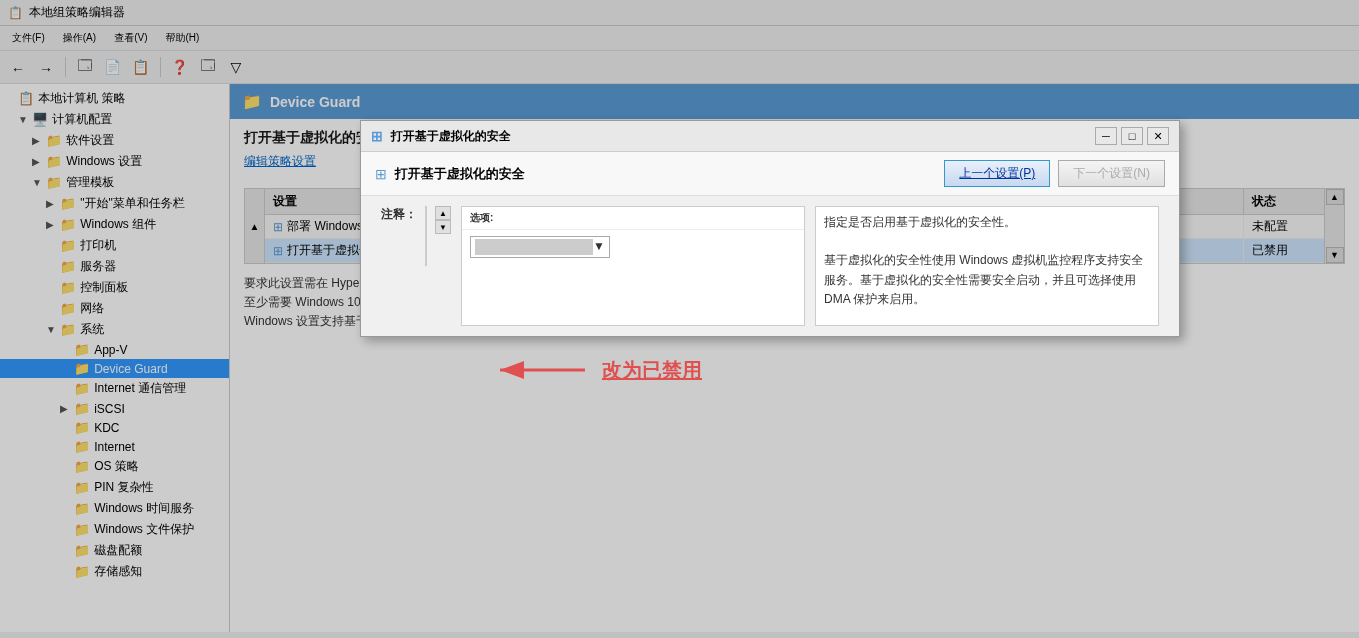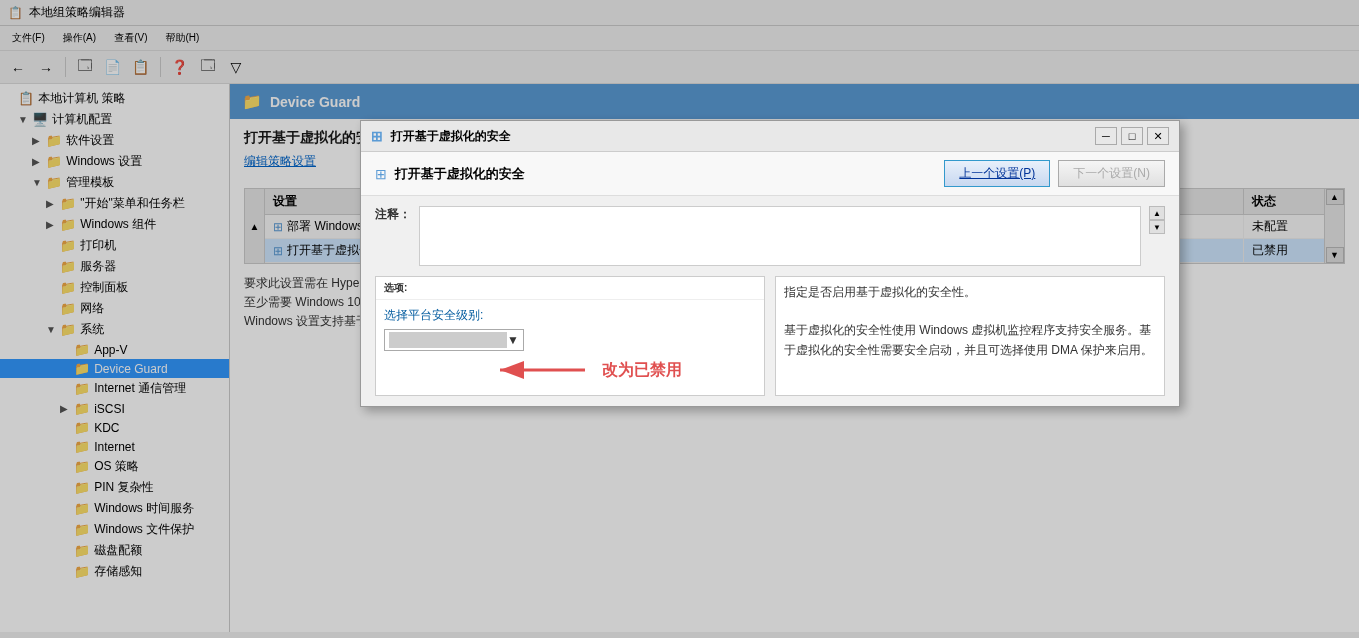--- a/index.html
+++ b/index.html
@@ -254,23 +254,23 @@
       gap: 8px;
       margin-bottom: 12px;
       font-size: 12px;
       cursor: pointer;
     }
     .radio-option input[type=radio] { cursor: pointer; }
 
     
     .right-panel {
       flex: 1;
-      padding: 10px 14px;
-      display: flex;
-      flex-direction: column;
+      padding: 10px 20px;
+      display: flex;
+      flex-direction: row;
       gap: 10px;
     }
 
     
     .note-section {
       display: flex;
       gap: 8px;
       align-items: flex-start;
     }
     .note-label {
@@ -602,21 +602,20 @@
           </div>
         </div>
 
 
         <div class="options-help-row">
 
           <div class="options-section">
             <div class="section-title">选项:</div>
             <div class="section-content">
               <div class="platform-select">
-                <span class="platform-label">选择平台安全级别:</span>
                 <div class="platform-dropdown">
                   <span style="color:#aaa;background:#ccc;width:120px;height:16px;display:inline-block;"></span>
                   <span>▼</span>
                 </div>
               </div>
             </div>
           </div>
 
           <div class="help-section">
             <div class="section-content">
@@ -633,15 +632,15 @@
   <div style="position:fixed; top:355px; left:490px; display:flex; align-items:center; gap:12px; z-index:500; pointer-events:none;">
 
     <svg width="100" height="30">
       <defs>
         <marker id="arrowhead" markerWidth="8" markerHeight="6" refX="8" refY="3" orient="auto">
           <polygon points="0 0, 8 3, 0 6" fill="#e05050"></polygon>
         </marker>
       </defs>
       <line x1="95" y1="15" x2="10" y2="15" stroke="#e05050" stroke-width="3" marker-end="url(#arrowhead)"></line>
     </svg>
-    <span style="font-size:16px; color:#e05050; font-weight:bold;">改为已禁用</span>
+    <span style="font-size:20px; color:#e05050; font-weight:bold;text-decoration:underline;">改为已禁用</span>
   </div>
 </div>
 
 </body></html>

